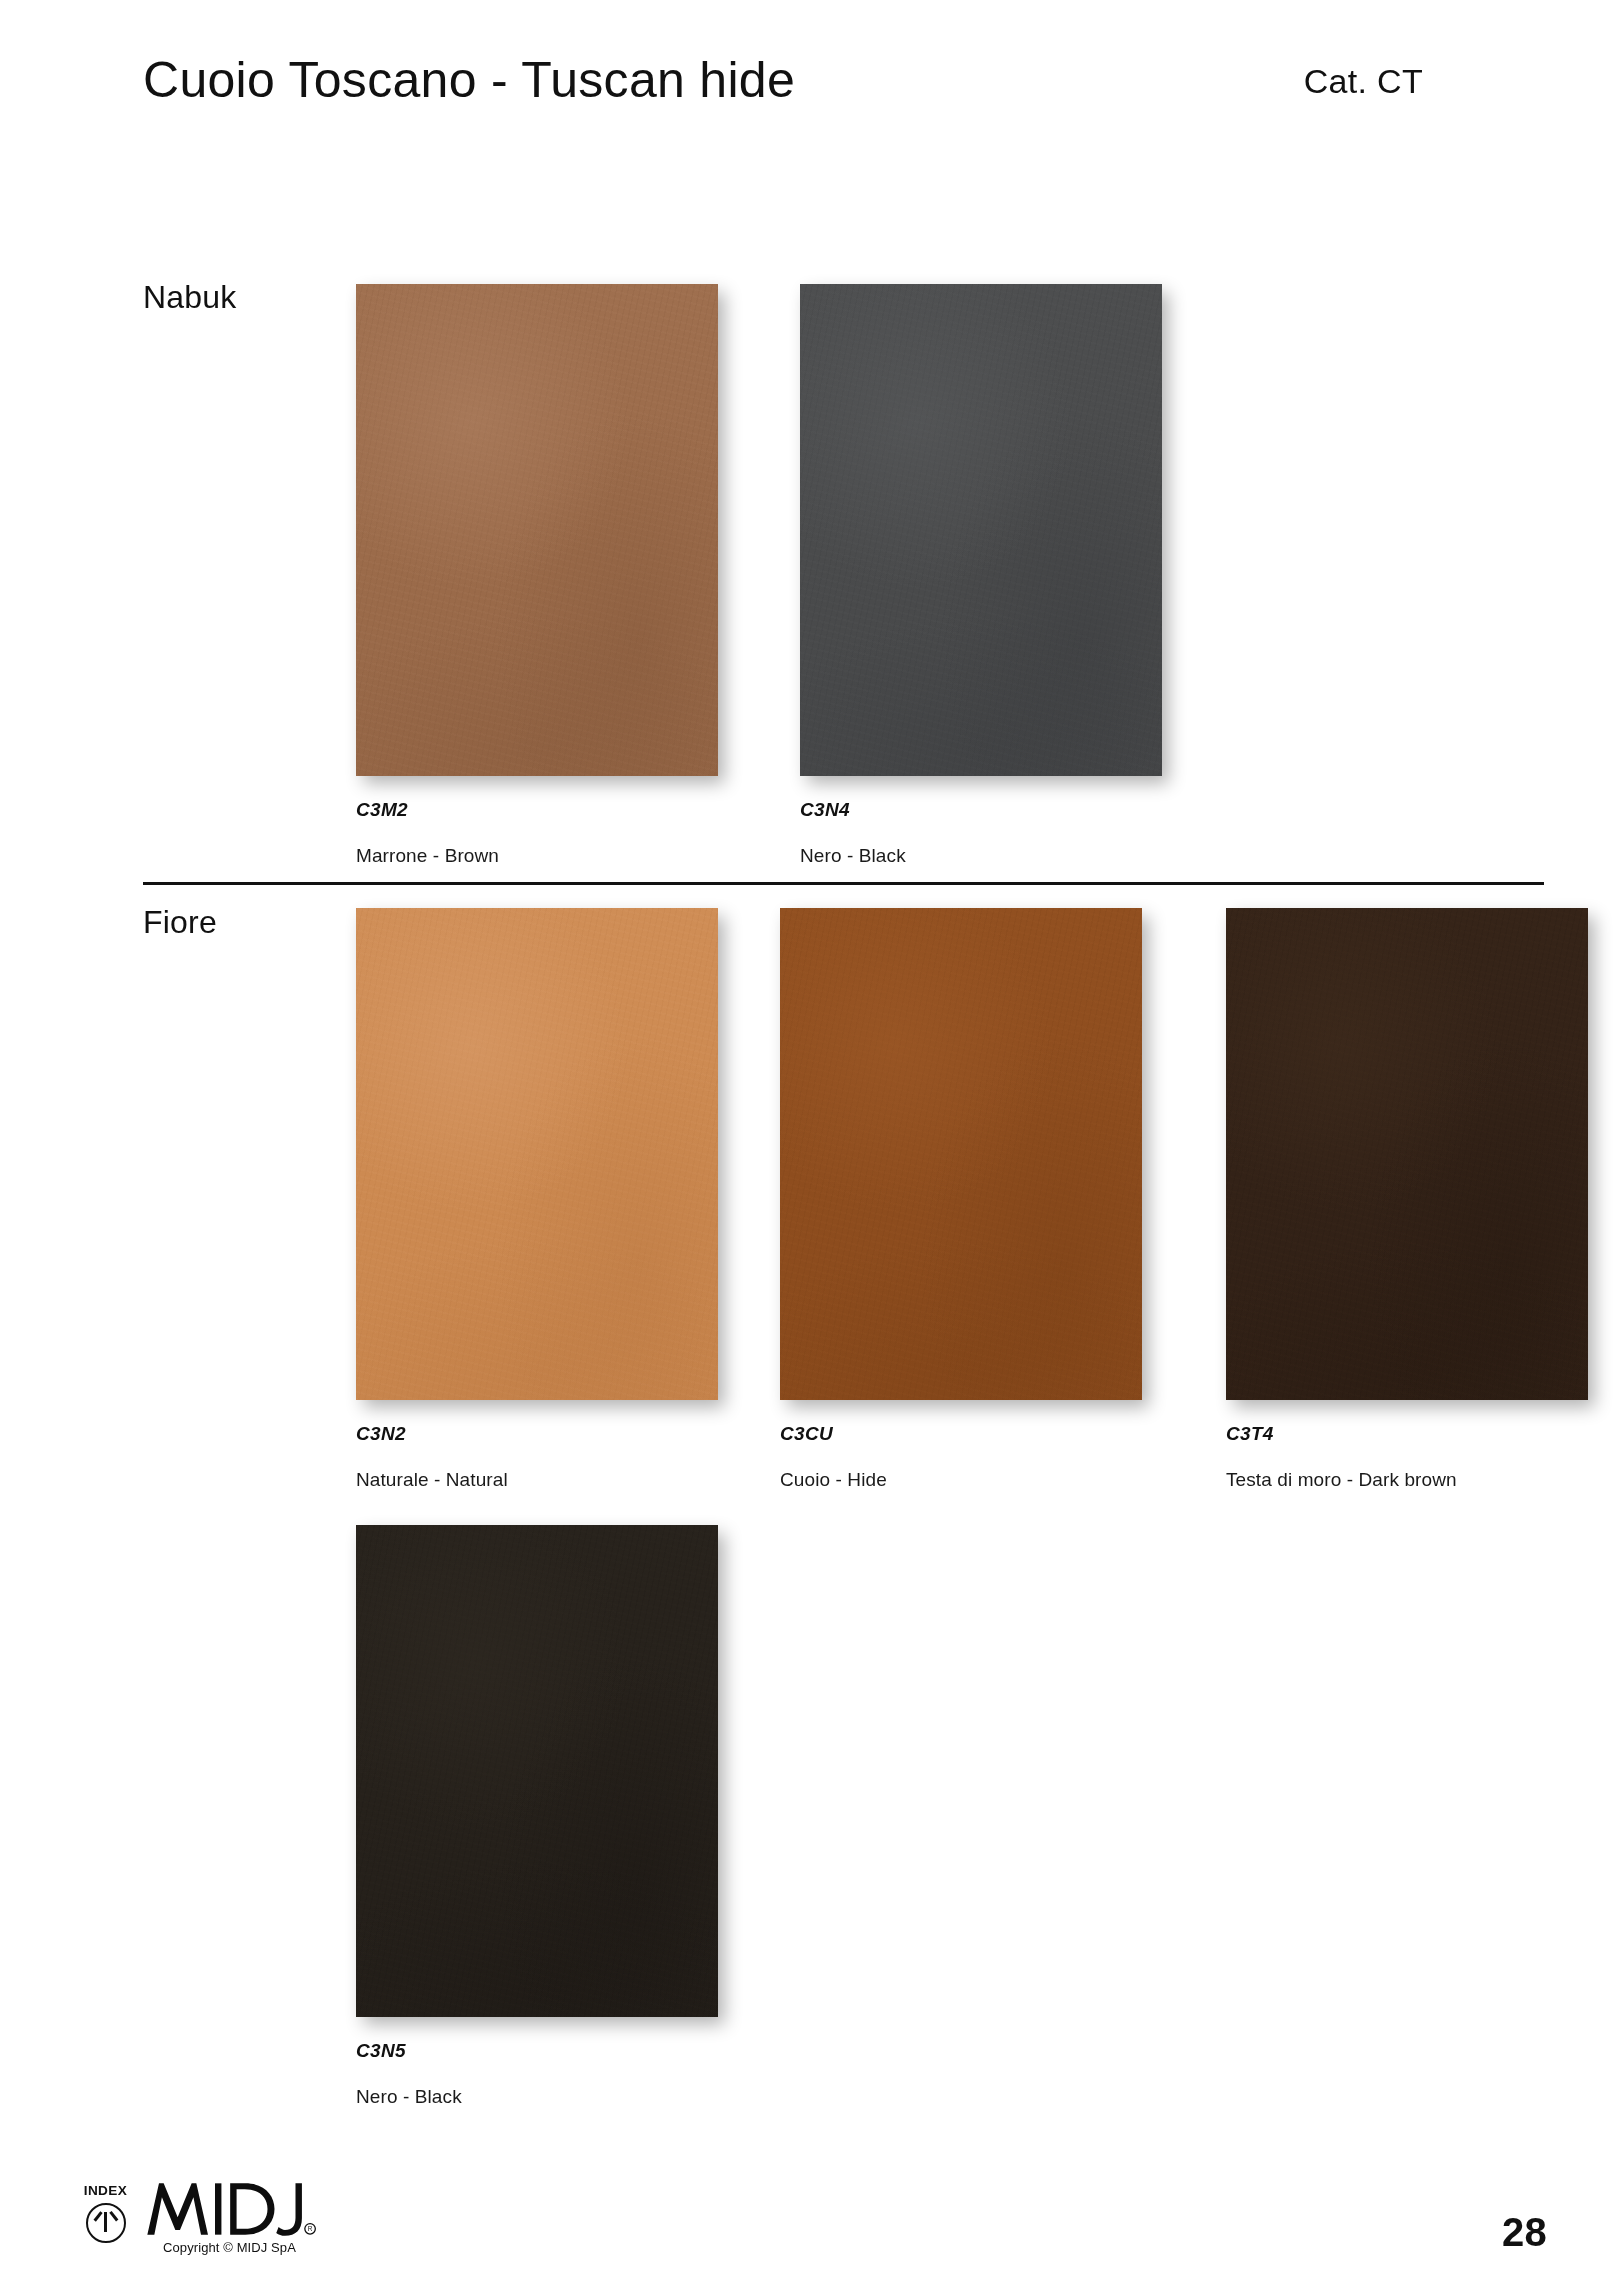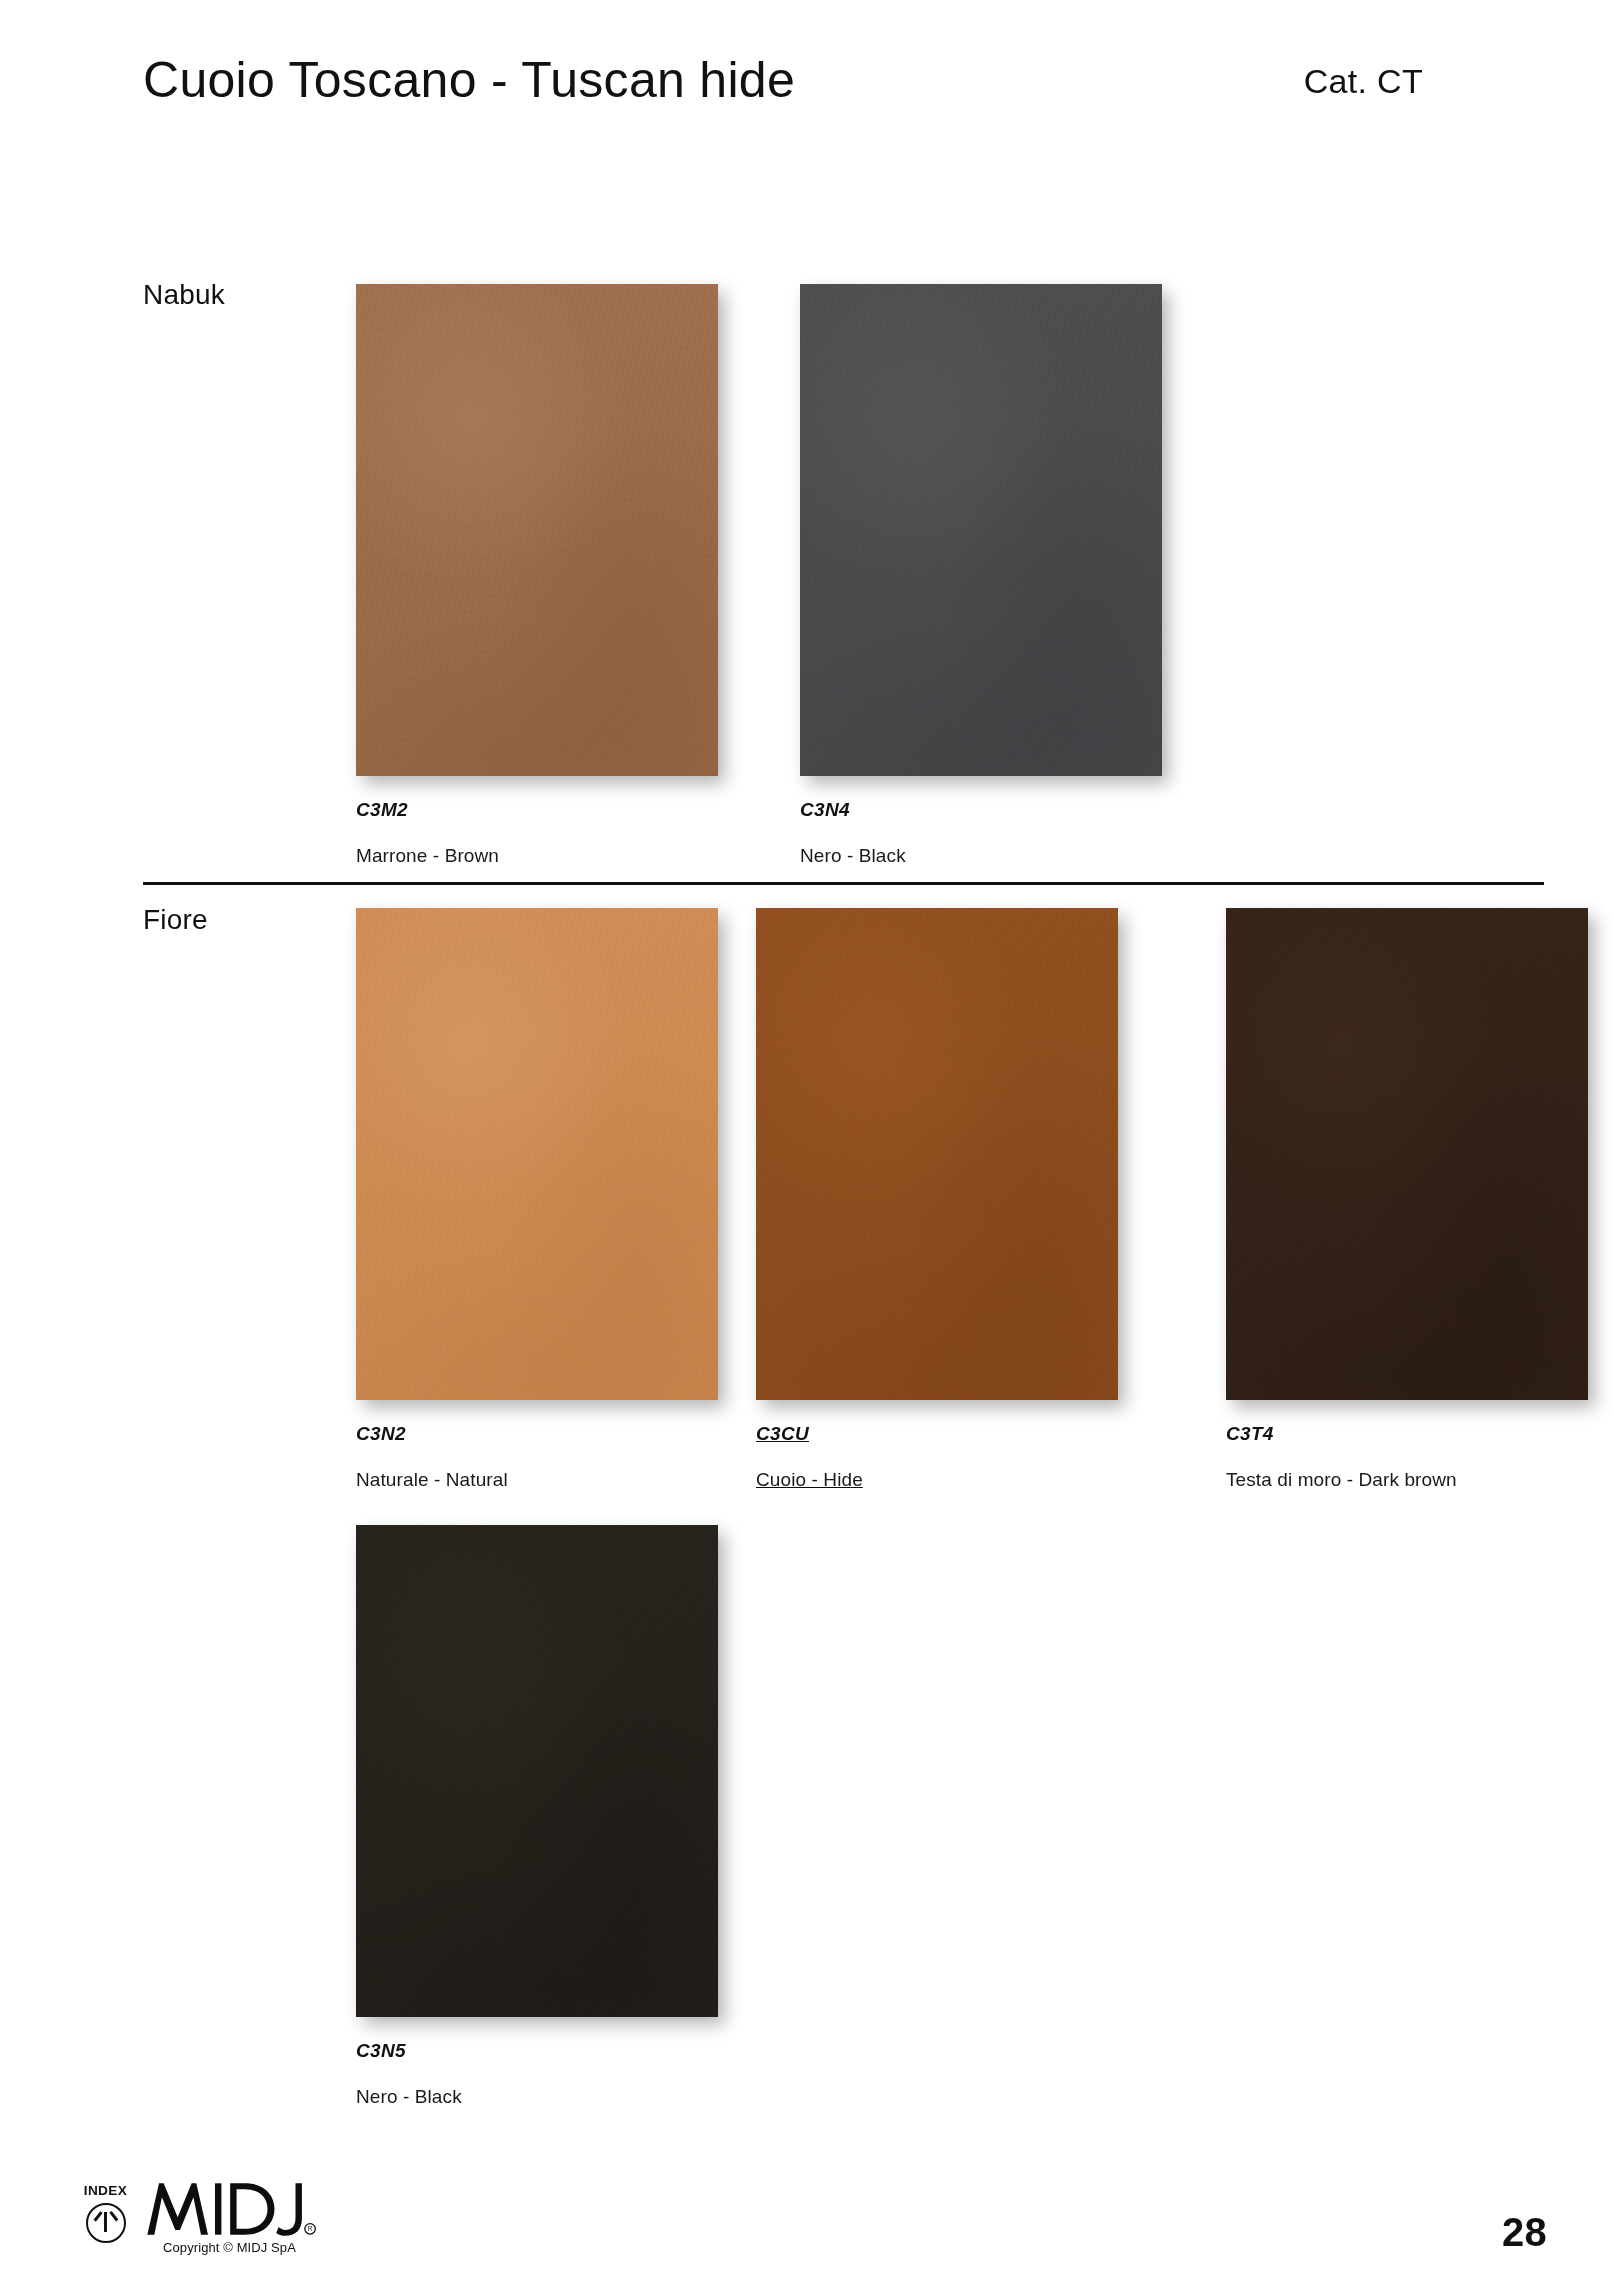--- a/index.html
+++ b/index.html
@@ -47,21 +47,21 @@
 
   
   .section {
     position: absolute;
     left: 0;
     width: 1614px;
   }
   .section-title {
     position: absolute;
     left: 143px;
-    font-size: 28px;
+    font-size: 32px;
     font-weight: 400;
     letter-spacing: 0.2px;
     color: #111111;
     white-space: nowrap;
   }
 
   .divider {
     position: absolute;
     left: 143px;
     width: 1401px;
@@ -224,21 +224,21 @@
   <div class="section-title" style="top:904px;">Fiore</div>
 
   <div class="swatch-row" style="top:908px;">
 
     <div class="swatch-card" style="left:0px;">
       <div class="swatch-chip" style="background-color: rgb(205, 138, 81); background-image: radial-gradient(70% 55% at 32% 28%, rgba(221, 162, 115, 0.4) 0%, transparent 62%), radial-gradient(60% 70% at 78% 72%, rgba(181, 115, 61, 0.333) 0%, transparent 66%), radial-gradient(90% 40% at 50% 95%, rgba(181, 115, 61, 0.267) 0%, transparent 70%), repeating-linear-gradient(102deg, rgba(181, 115, 61, 0.125) 0px, rgba(181, 115, 61, 0.125) 1.3px, transparent 1.3px, transparent 5.8px), repeating-linear-gradient(14deg, rgba(221, 162, 115, 0.086) 0px, rgba(221, 162, 115, 0.086) 1.9px, transparent 1.9px, transparent 7px), linear-gradient(168deg, rgba(221, 162, 115, 0.19) 0%, rgb(205, 138, 81) 48%, rgba(181, 115, 61, 0.227) 100%); background-size: 100% 100%, 100% 100%, 100% 100%, auto, auto, 100% 100%;"></div>
       <div class="swatch-code">C3N2</div>
       <div class="swatch-name">Naturale - Natural</div>
     </div>
 
-    <div class="swatch-card" style="left:400px;text-decoration:underline;">
+    <div class="swatch-card" style="left:424px;">
       <div class="swatch-chip" style="background-color: rgb(142, 77, 30); background-image: radial-gradient(70% 55% at 32% 28%, rgba(164, 95, 44, 0.4) 0%, transparent 62%), radial-gradient(60% 70% at 78% 72%, rgba(116, 60, 19, 0.333) 0%, transparent 66%), radial-gradient(90% 40% at 50% 95%, rgba(116, 60, 19, 0.267) 0%, transparent 70%), repeating-linear-gradient(102deg, rgba(116, 60, 19, 0.125) 0px, rgba(116, 60, 19, 0.125) 1.3px, transparent 1.3px, transparent 5.8px), repeating-linear-gradient(14deg, rgba(164, 95, 44, 0.086) 0px, rgba(164, 95, 44, 0.086) 1.9px, transparent 1.9px, transparent 7px), linear-gradient(168deg, rgba(164, 95, 44, 0.19) 0%, rgb(142, 77, 30) 48%, rgba(116, 60, 19, 0.227) 100%); background-size: 100% 100%, 100% 100%, 100% 100%, auto, auto, 100% 100%;"></div>
       <div class="swatch-code">C3CU</div>
       <div class="swatch-name">Cuoio - Hide</div>
     </div>
 
     <div class="swatch-card" style="left:829px;padding-left:41px;">
       <div class="swatch-chip" style="background-color: rgb(51, 34, 23); background-image: radial-gradient(70% 55% at 32% 28%, rgba(69, 48, 31, 0.4) 0%, transparent 62%), radial-gradient(60% 70% at 78% 72%, rgba(34, 22, 14, 0.333) 0%, transparent 66%), radial-gradient(90% 40% at 50% 95%, rgba(34, 22, 14, 0.267) 0%, transparent 70%), repeating-linear-gradient(102deg, rgba(34, 22, 14, 0.125) 0px, rgba(34, 22, 14, 0.125) 1.3px, transparent 1.3px, transparent 5.8px), repeating-linear-gradient(14deg, rgba(69, 48, 31, 0.086) 0px, rgba(69, 48, 31, 0.086) 1.9px, transparent 1.9px, transparent 7px), linear-gradient(168deg, rgba(69, 48, 31, 0.19) 0%, rgb(51, 34, 23) 48%, rgba(34, 22, 14, 0.227) 100%); background-size: 100% 100%, 100% 100%, 100% 100%, auto, auto, 100% 100%;"></div>
       <div class="swatch-code">C3T4</div>
       <div class="swatch-name">Testa di moro - Dark brown</div>
     </div>

